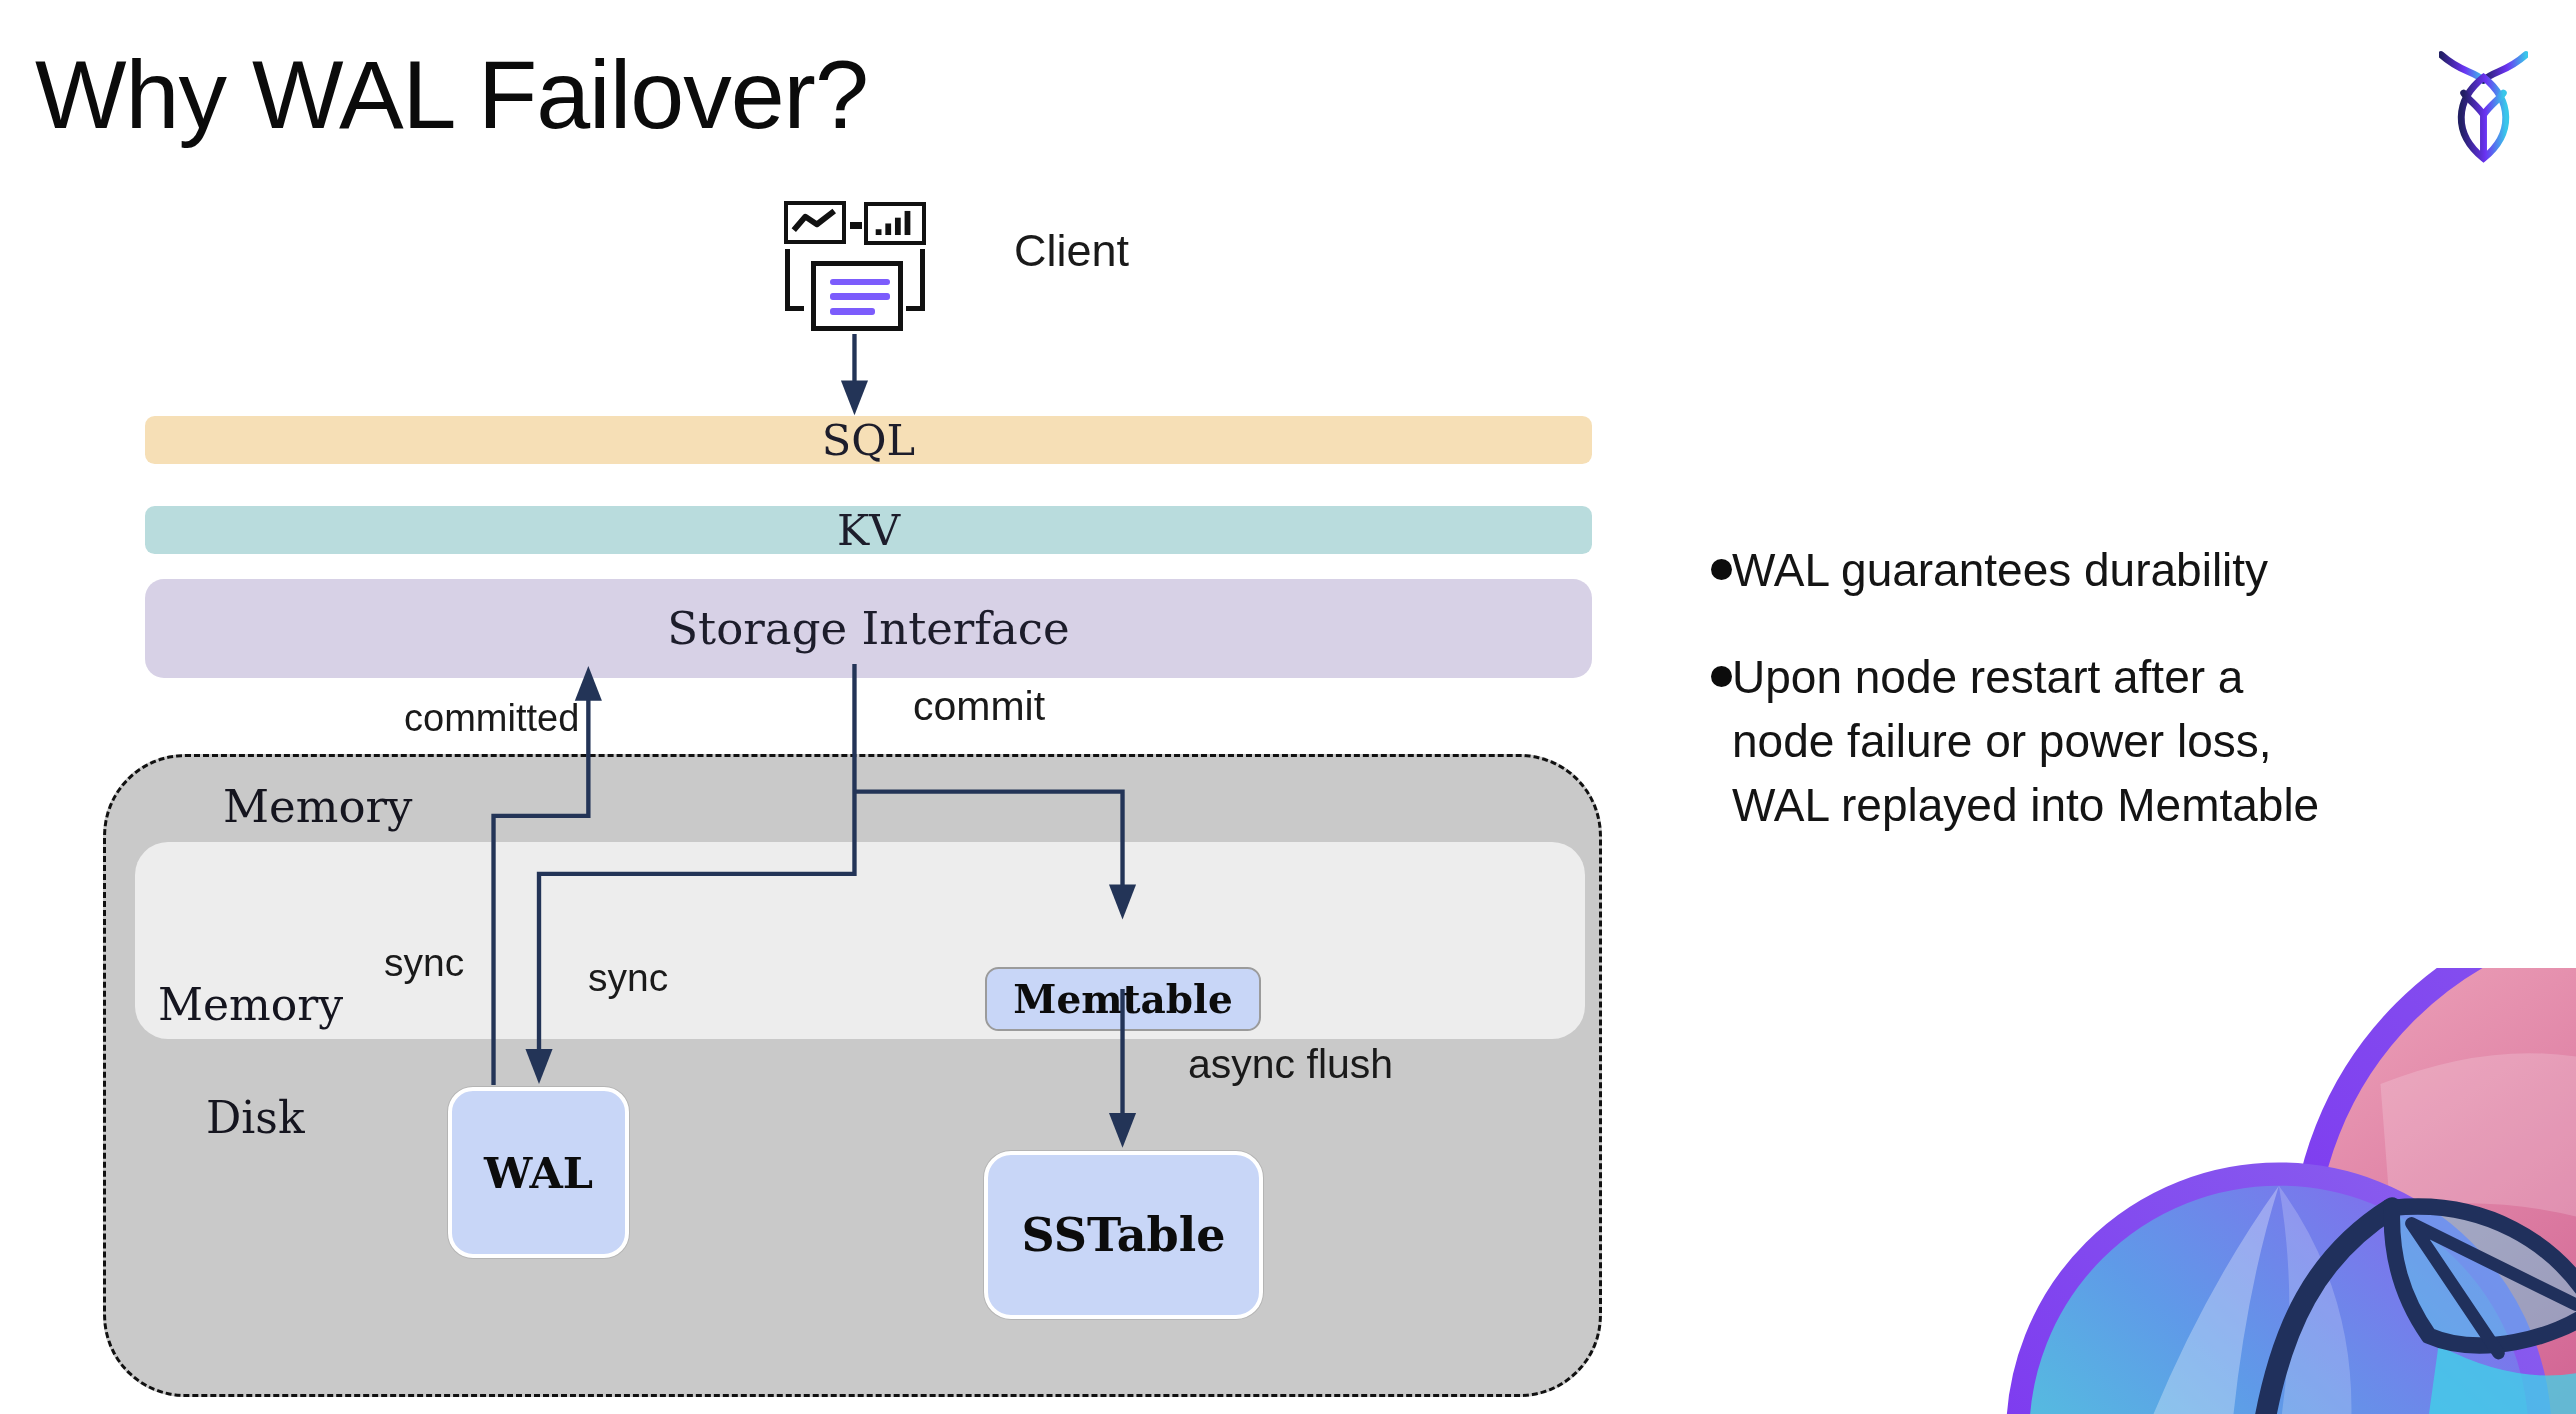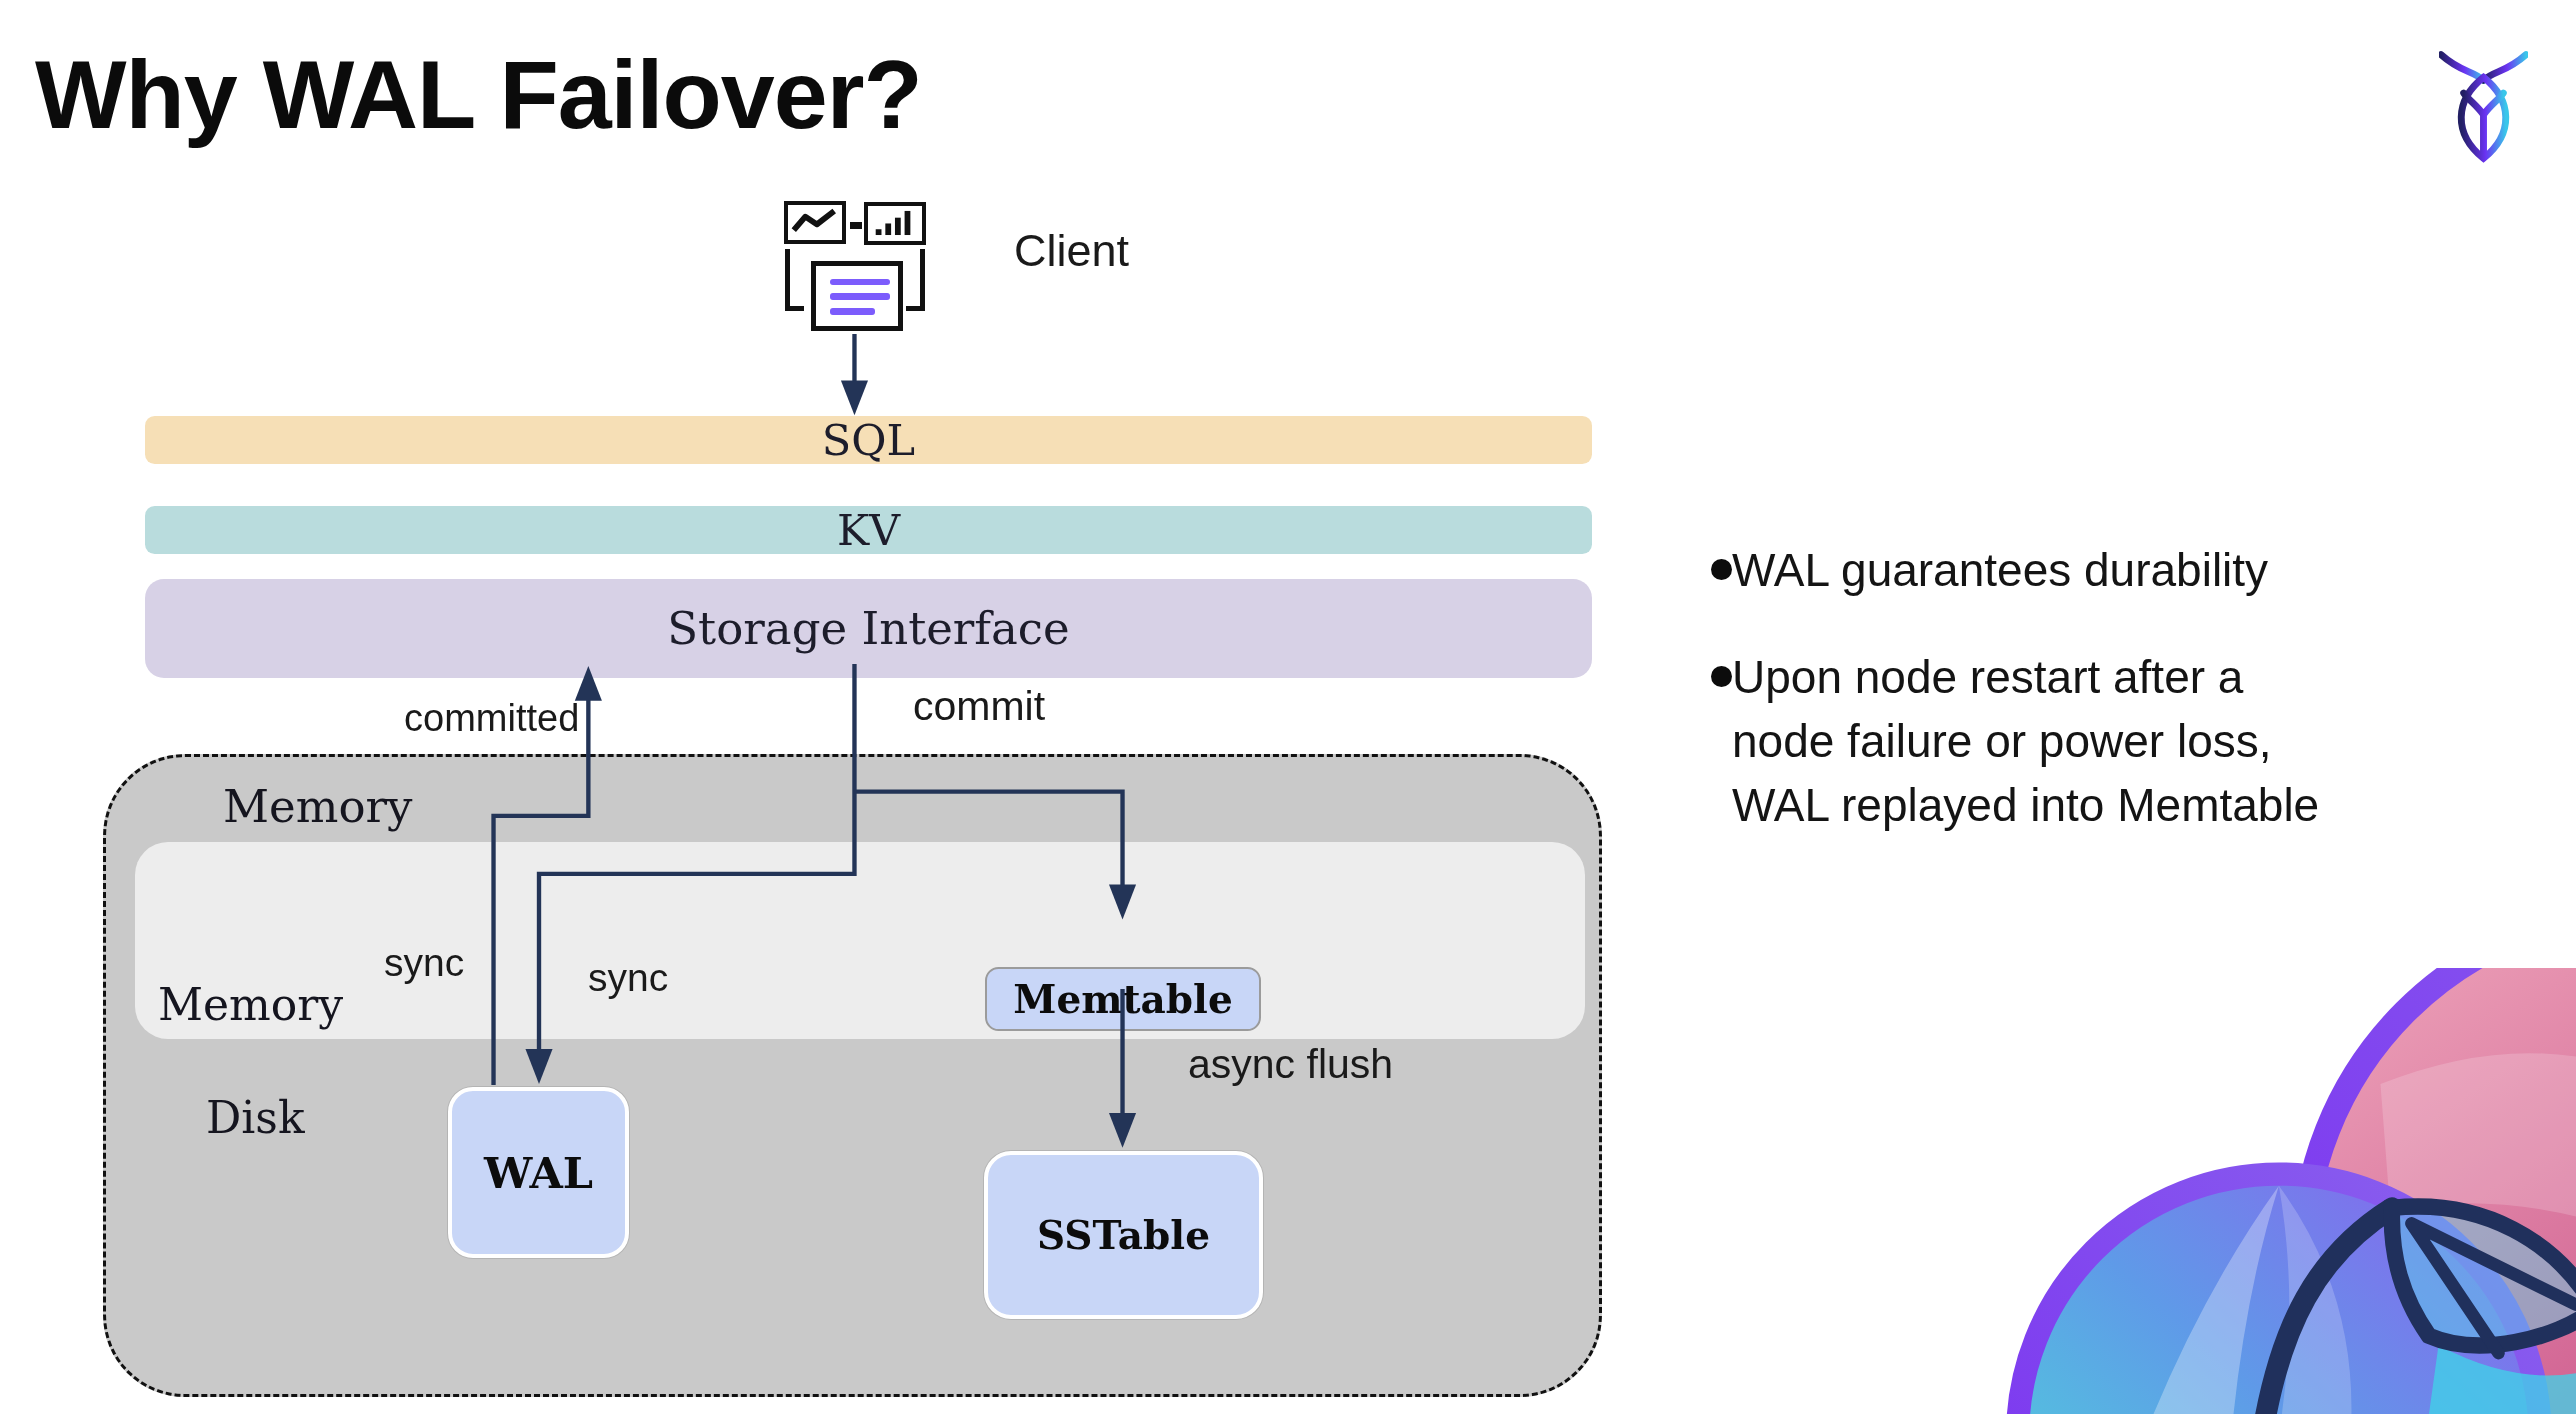--- a/index.html
+++ b/index.html
@@ -1,19 +1,19 @@
 <!DOCTYPE html>
 <html style="--sql-bar: #f6dfb6; --kv-bar: #b9dcdd; --storage-bar: #d7d1e6; --pebble-fill: #c9c9c9; --memory-fill: #ededed; --box-fill: #c8d6f7; --arrow: #233457; --logo-navy: #221f63; --logo-purple: #6a33f2; --logo-cyan: #39c7ea; --deco-aqua: #49e5d6; --deco-blue: #5f9ae8; --deco-violet: #8a62ee; --deco-pink-light: #f0a9bd; --deco-pink: #c2417e; --deco-purple: #7a2ff0; --deco-navy: #20305c;"><head>
 <meta charset="utf-8">
 <style>
   html,body{margin:0;padding:0;background:#fff;}
   body{width:2576px;height:1415px;position:relative;overflow:hidden;
        font-family:"Liberation Sans", sans-serif;color:#111;}
 
-  .title{position:absolute;left:35px;top:39px;font-size:97px;font-weight:bold;
+  .title{position:absolute;left:35px;top:39px;font-size:97px;font-weight:normal;
          letter-spacing:-1px;color:#0b0b0b;white-space:nowrap;}
 
   
   .client-icon{position:absolute;left:784px;top:199px;width:145px;height:135px;}
   .ci-box{position:absolute;border:4.8px solid #111;background:#fff;box-sizing:border-box;}
   .ci-chart1{left:0px;top:1.9px;width:62px;height:43px;}
   .ci-dash{position:absolute;left:66px;top:23px;width:11.6px;height:6.8px;background:#111;}
   .ci-chart2{left:80px;top:2.9px;width:62px;height:43px;}
   .ci-bracket{position:absolute;width:19.4px;height:62px;box-sizing:border-box;}
   .ci-bl{left:1px;top:50px;border-left:5.8px solid #111;border-bottom:5.8px solid #111;}
@@ -40,21 +40,21 @@
 
   
   .dbox{position:absolute;background:var(--box-fill);box-sizing:border-box;
         display:flex;align-items:center;justify-content:center;
         font-family:"DejaVu Serif", serif;font-weight:bold;color:#0c0c0c;}
   .box-wal{left:448px;top:1087px;width:181px;height:171px;border:4.8px solid #fff;
            border-radius:25px;font-size:43px;box-shadow:0 0 0 1px rgba(0,0,0,.10);}
   .box-memtable{left:985px;top:923px;width:276px;height:64px;border:2.9px solid #9b9b9b;
            border-radius:13.5px;font-size:39px;margin-top:44px;}
   .box-sstable{left:984px;top:1151px;width:279px;height:168px;border:4.8px solid #fff;
-           border-radius:27px;font-size:39px;box-shadow:0 0 0 1px rgba(0,0,0,.10);}
+           border-radius:27px;font-size:46px;box-shadow:0 0 0 1px rgba(0,0,0,.10);}
 
   
   .edges{position:absolute;left:0;top:0;pointer-events:none;}
   .edge{fill:none;stroke:var(--arrow);stroke-width:4.5px;}
   .edgehead{fill:var(--arrow);stroke:none;}
 
   
   .bullets{position:absolute;left:1711px;top:538px;width:619px;}
   .bullet-row{display:flex;margin-bottom:43px;}
   .bullet-dot{width:21px;height:21px;border-radius:50%;background:#0c0c0c;

